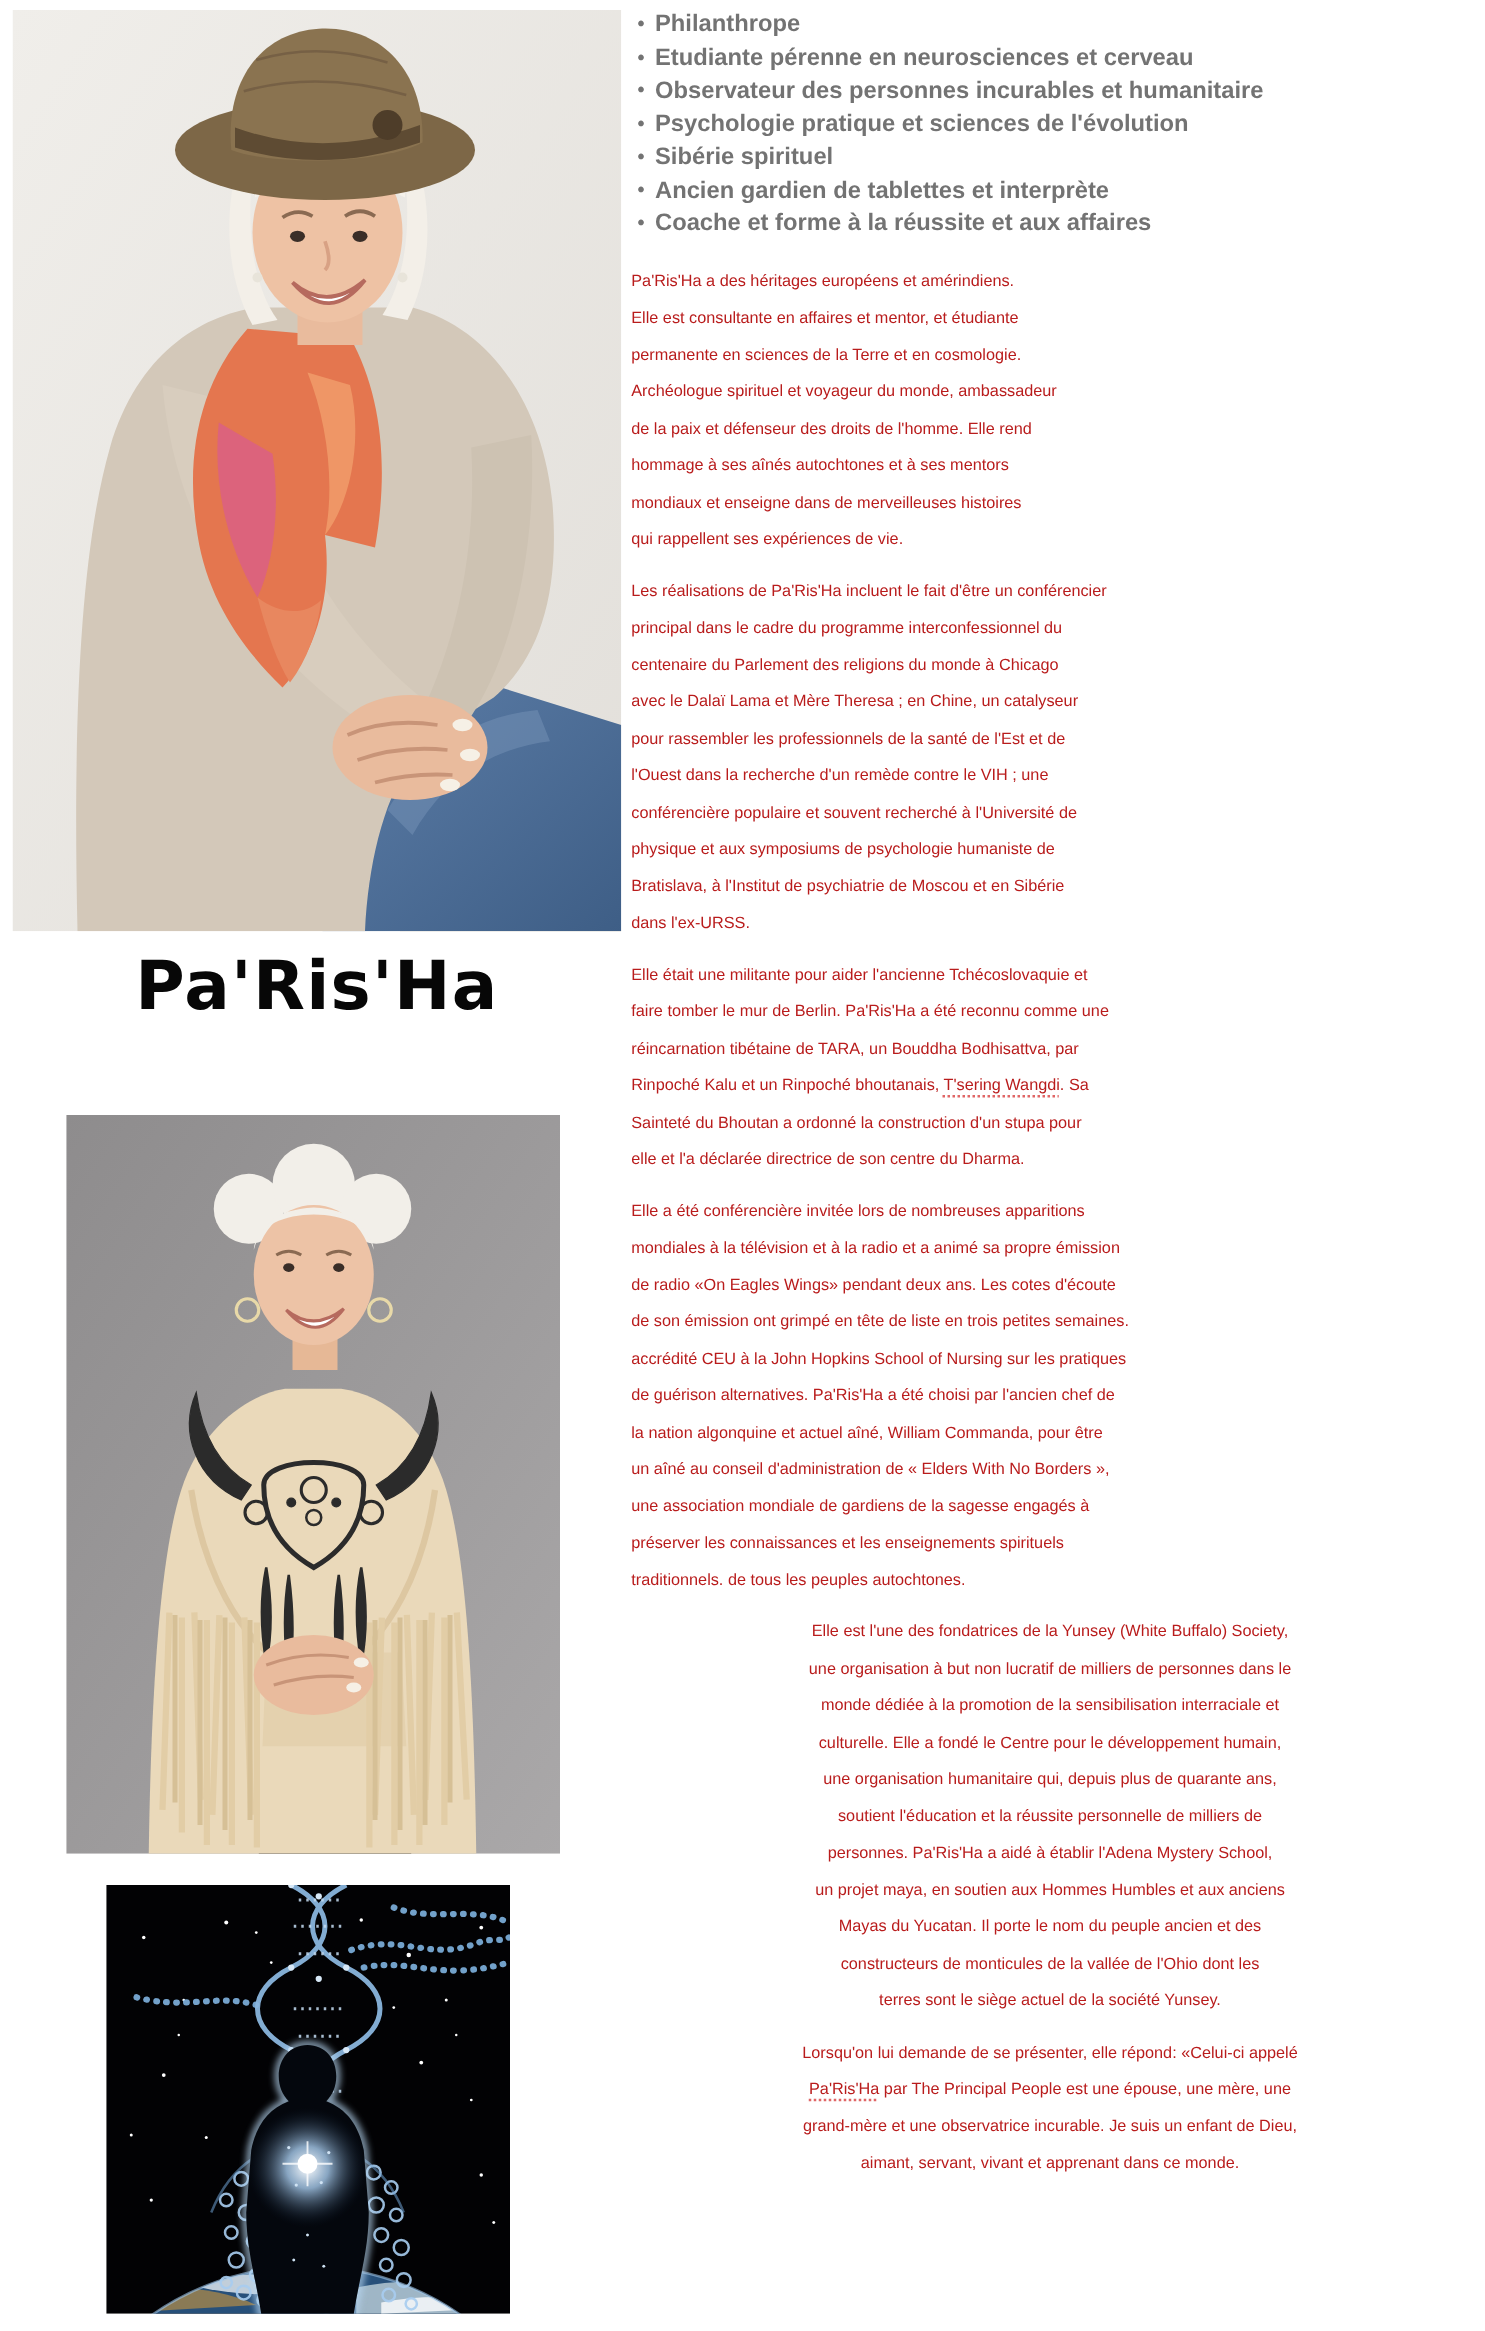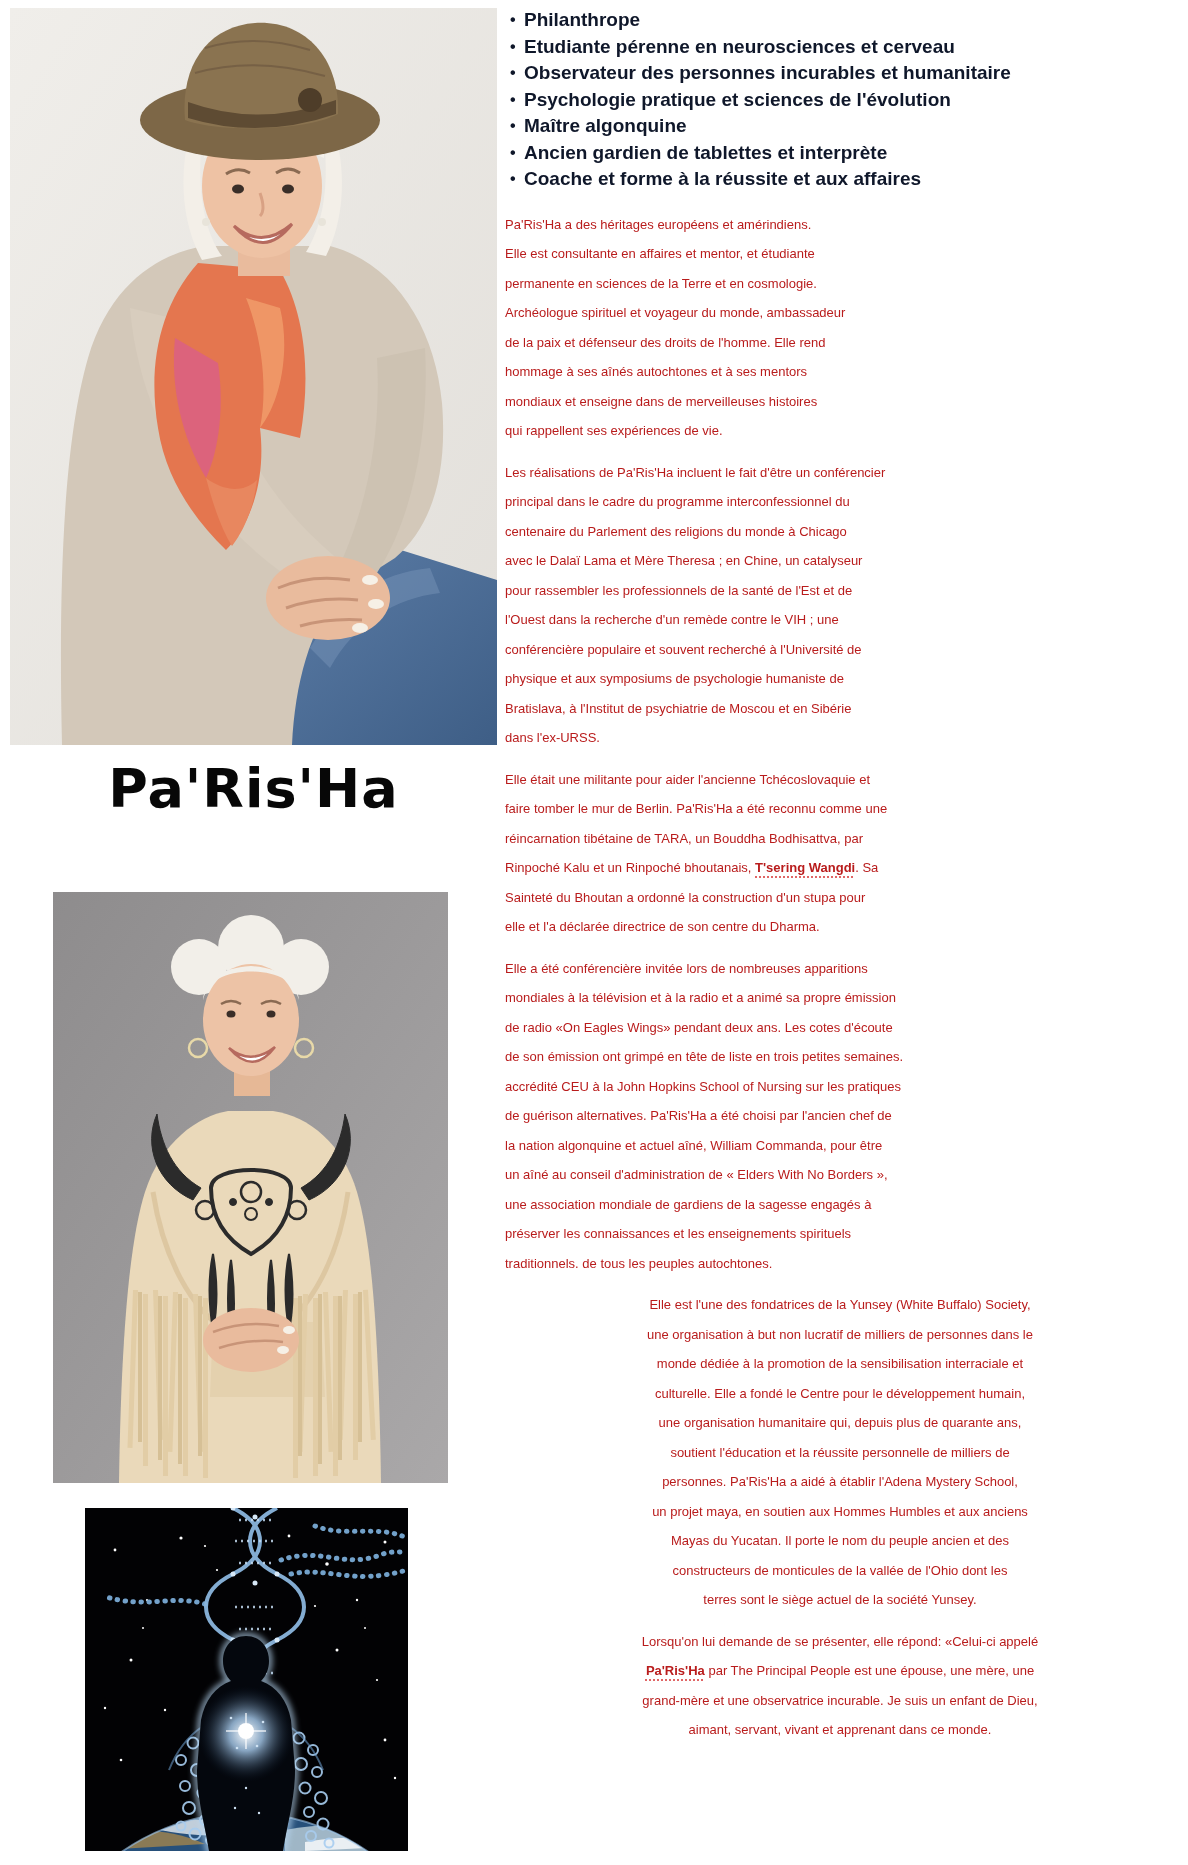--- a/index.html
+++ b/index.html
@@ -12,34 +12,33 @@
   #photo2{left:53px;top:892px;width:395px;height:591px;}
   #photo3{left:85px;top:1508px;width:323px;height:343px;}
   #page-title{
     position:absolute;left:10px;top:746px;width:487px;height:92px;
     text-align:center;font-family:"DejaVu Sans",sans-serif;font-weight:700;
     font-size:54px;line-height:86px;letter-spacing:1px;color:#070707;
   }
   .right-col{position:absolute;left:505px;top:0;width:682px;color:#1c1c1c;}
   .credentials{
     list-style:none;margin:0 0 17px 0;padding:7px 0 0 0;
-    font-weight:700;font-size:19px;line-height:26.5px;color:#0f172a;
+    font-weight:700;font-size:19px;line-height:26.5px;color:#737373;
   }
   .credentials li{position:relative;padding-left:19px;}
   .credentials li::before{content:"•";position:absolute;left:5px;top:0;font-size:16px;}
   .para{
     margin:0 12px 12px 0;font-size:13px;line-height:29.5px;
     white-space:pre-line;color:#b91c1c;
   }
   .para.centered{text-align:center;}
   .misspelled{
     text-decoration:underline;text-decoration-style:dotted;
     text-decoration-color:#e06666;text-decoration-thickness:2px;
     text-underline-offset:4px;
-    font-weight:bold;
   }
 </style>
 </head>
 <body>
 
 <div class="page">
 
   <figure class="photo" id="photo1" aria-label="Portrait : femme souriante, chapeau de paille brun, foulard corail, cardigan beige, jean bleu">
     <svg width="487" height="737" viewBox="0 0 487 737" xmlns="http://www.w3.org/2000/svg">
       <defs>
@@ -287,21 +286,21 @@
         </g>
     </svg>
   </figure>
 
   <div class="right-col">
     <ul class="credentials">
       <li>Philanthrope</li>
       <li>Etudiante pérenne en neurosciences et cerveau</li>
       <li>Observateur des personnes incurables et humanitaire</li>
       <li>Psychologie pratique et sciences de l'évolution</li>
-      <li>Maître algonquine</li>
+      <li>Sibérie spirituel</li>
       <li>Ancien gardien de tablettes et interprète</li>
       <li>Coache et forme à la réussite et aux affaires</li>
     </ul>
     <p class="para">Pa'Ris'Ha a des héritages européens et amérindiens.
 Elle est consultante en affaires et mentor, et étudiante
 permanente en sciences de la Terre et en cosmologie.
 Archéologue spirituel et voyageur du monde, ambassadeur
 de la paix et défenseur des droits de l'homme. Elle rend
 hommage à ses aînés autochtones et à ses mentors
 mondiaux et enseigne dans de merveilleuses histoires

